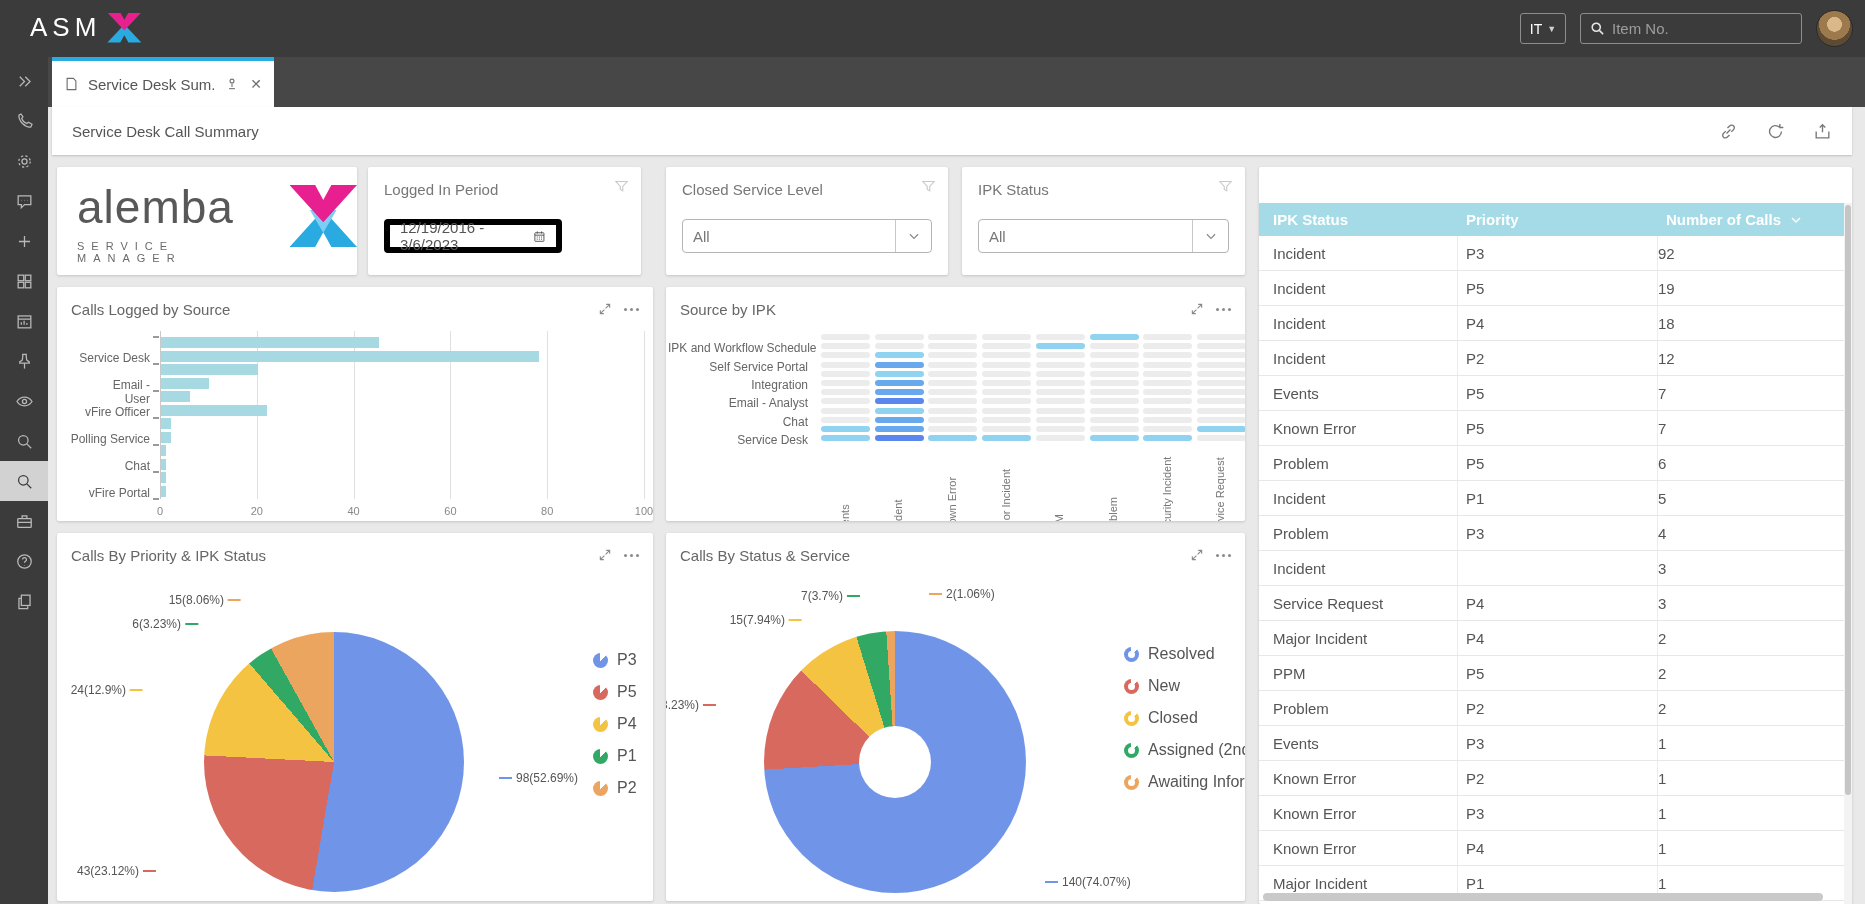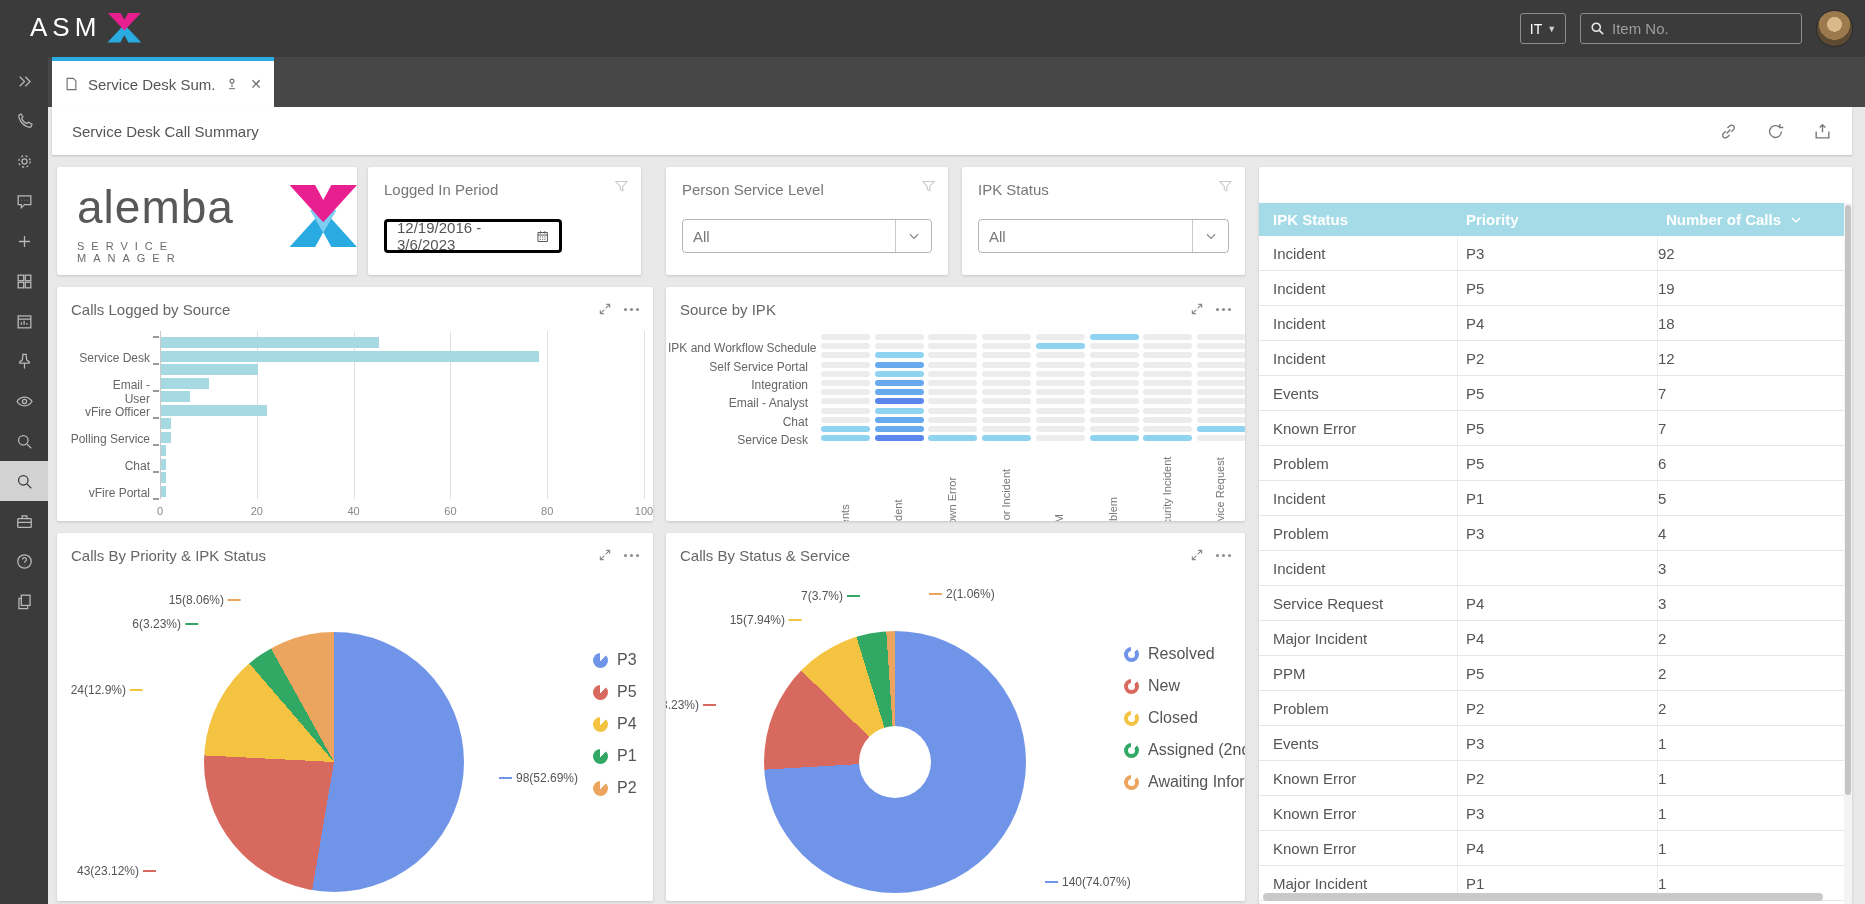--- a/index.html
+++ b/index.html
@@ -55,21 +55,21 @@
   .card-title { font-size:15px; color:#666; margin-top:8px; }
   .card-controls { margin-left:auto; margin-top:8px; display:flex; align-items:center; gap:12px; color:#8a8a8a; }
   .card-controls svg { stroke:#8a8a8a; cursor:pointer; }
   .dots { display:flex; gap:3px; cursor:pointer; }
   .dots i { width:3px; height:3px; border-radius:50%; background:#8a8a8a; }
   .funnel { position:absolute; right:12px; top:12px; cursor:pointer; }
   .funnel svg { stroke:#c9c9c9; }
 
   
   .filter-label { position:absolute; left:16px; top:14px; font-size:15px; color:#777; }
-  .date-input { position:absolute; left:16px; top:52px; width:178px; height:34px; border:3px solid #000000; border-radius:4px;
+  .date-input { position:absolute; left:16px; top:52px; width:178px; height:34px; border:6px solid #000000; border-radius:4px;
     display:flex; align-items:center; padding:0 10px; gap:8px; font-size:15px; color:#555; cursor:text; }
   .date-input svg { margin-left:auto; stroke:#555; }
   .selectbox { position:absolute; left:16px; top:52px; height:34px; border:1px solid #b5b5b5; border-radius:4px; background:#fff;
     display:flex; align-items:stretch; font-size:15px; color:#777; cursor:pointer; }
   .selectbox .sel-val { flex:1; display:flex; align-items:center; padding:0 10px; }
   .selectbox .sel-btn { width:36px; border-left:1px solid #c9c9c9; display:flex; align-items:center; justify-content:center; }
   .selectbox .sel-btn svg { stroke:#888; }
 
   
   .alemba { position:absolute; left:20px; top:10px; }
@@ -291,21 +291,21 @@
     <div class="date-input">
       <span>12/19/2016 - 3/6/2023</span>
       <svg width="15" height="15" viewBox="0 0 24 24" fill="none" stroke-width="1.8">
           <rect x="3.5" y="5" width="17" height="16" rx="1"></rect>
           <path d="M3.5 9.5h17M8 2.5v4M16 2.5v4M7 13h2M11 13h2M15 13h2M7 17h2M11 17h2M15 17h2"></path>
         </svg>
     </div>
   </div>
 
   <div class="card" style="left:666px;top:167px;width:282px;height:108px;">
-    <span class="filter-label">Person Service Level</span>
+    <span class="filter-label">Closed Service Level</span>
     <span class="funnel"><svg width="15" height="15" viewBox="0 0 24 24" fill="none" stroke-width="1.8">
           <path d="M3 4h18l-7 8v7l-4-2.4V12z"></path>
         </svg></span>
     <div class="selectbox" style="width:250px;">
       <span class="sel-val">All</span>
       <span class="sel-btn">
           <svg width="14" height="14" viewBox="0 0 24 24" fill="none" stroke-width="2">
             <path d="M5 9l7 7 7-7"></path>
           </svg>
         </span>

